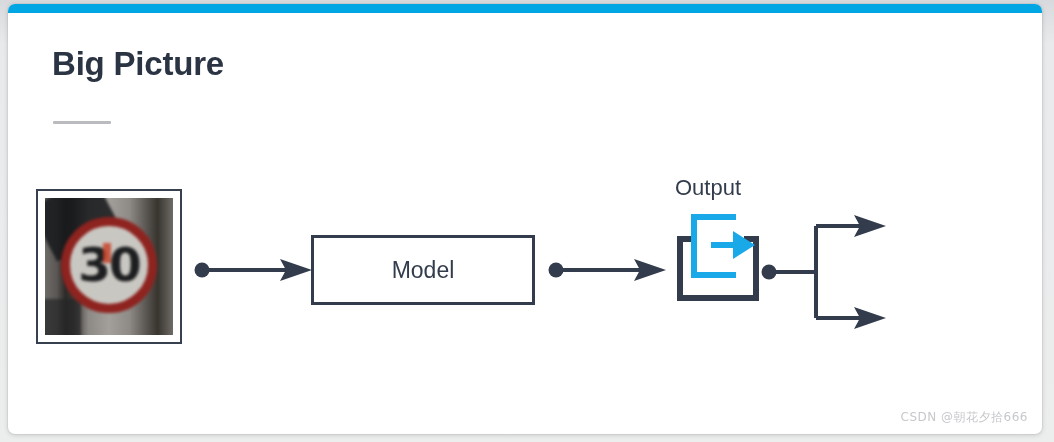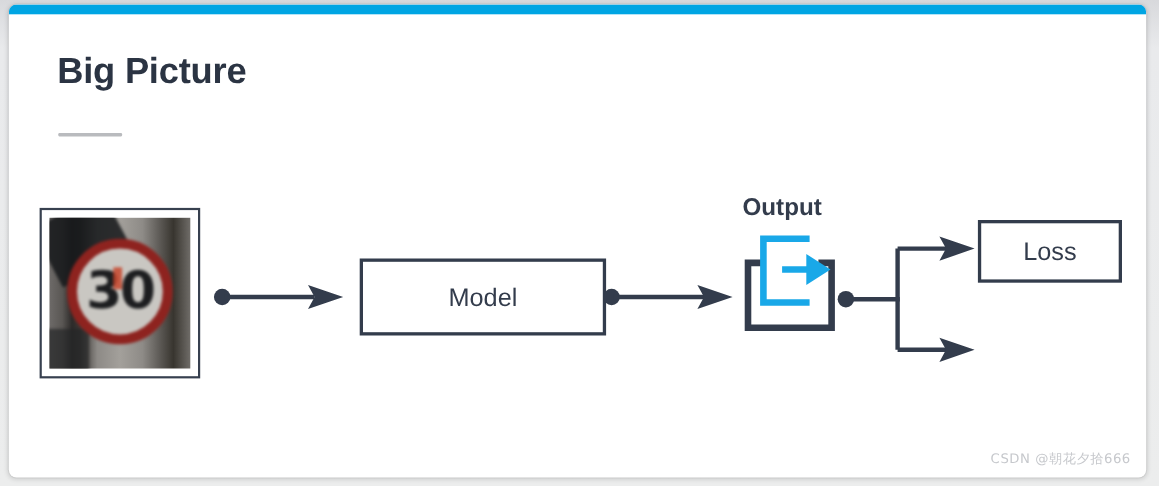--- a/index.html
+++ b/index.html
@@ -178,35 +178,35 @@
     border: 3px solid #333c4c;
     background: #ffffff;
     box-sizing: border-box;
     display: flex;
     align-items: center;
     justify-content: center;
     color: #333c4c;
     font-size: 23px;
     font-weight: normal;
   }
-  #model-box  { left: 303px; top: 231px; width: 224px; height: 70px; margin-left: 16px; }
+  #model-box  { left: 303px; top: 231px; width: 224px; height: 70px; }
   #loss-box   { left: 881px; top: 196px; width: 131px; height: 57px; }
   #metric-box { left: 881px; top: 281px; width: 131px; height: 58px; }
 
   
   .connector { position: absolute; }
   .conn-svg { display: block; overflow: visible; }
 
   
   .output-label {
     position: absolute;
     left: 667px;
     top: 171px;
     font-size: 22px;
-    font-weight: bold;
+    font-weight: normal;
     color: #333c4c;
     white-space: nowrap;
   }
   .output-icon {
     position: absolute;
     left: 667px;
     top: 205px;
     width: 86px;
     height: 94px;
   }
@@ -289,23 +289,20 @@
           <circle cx="9" cy="72" r="7.5" fill="#333c4c"></circle>
           <line x1="10" y1="72" x2="58" y2="72" stroke="#333c4c" stroke-width="4"></line>
           <line x1="56" y1="26" x2="56" y2="118" stroke="#333c4c" stroke-width="4"></line>
           <line x1="56" y1="26" x2="100" y2="26" stroke="#333c4c" stroke-width="4"></line>
           <polygon points="94,15 126,26 94,37 100,26" fill="#333c4c"></polygon>
           <line x1="56" y1="118" x2="100" y2="118" stroke="#333c4c" stroke-width="4"></line>
           <polygon points="94,107 126,118 94,129 100,118" fill="#333c4c"></polygon>
         </svg>
       </div>
 
-      <div class="node-box" id="loss-box">
-        <span>Loss</span>
-      </div>
 
 
     </div>
 
     <div class="watermark">CSDN @朝花夕拾666</div>
 
   </div>
 </div>
 
 </body></html>

